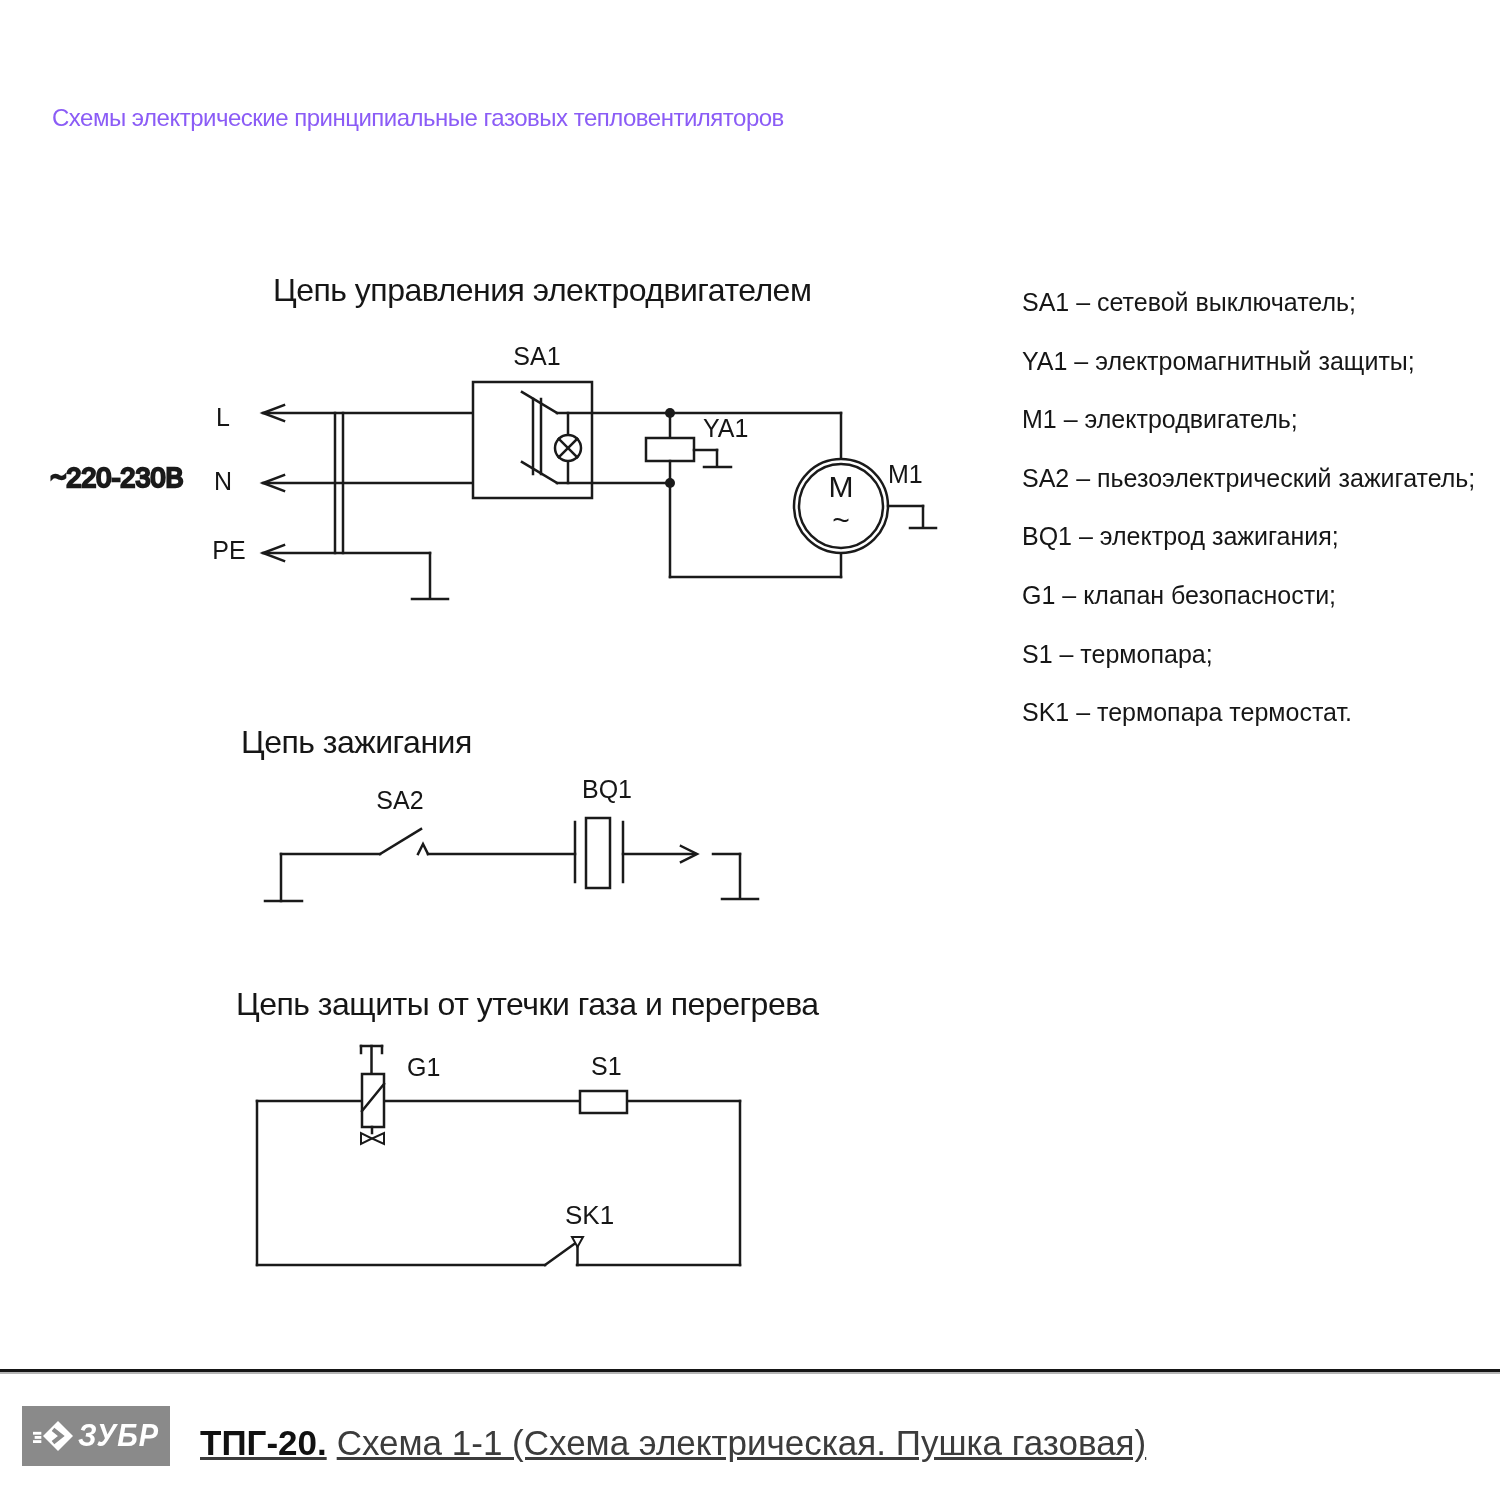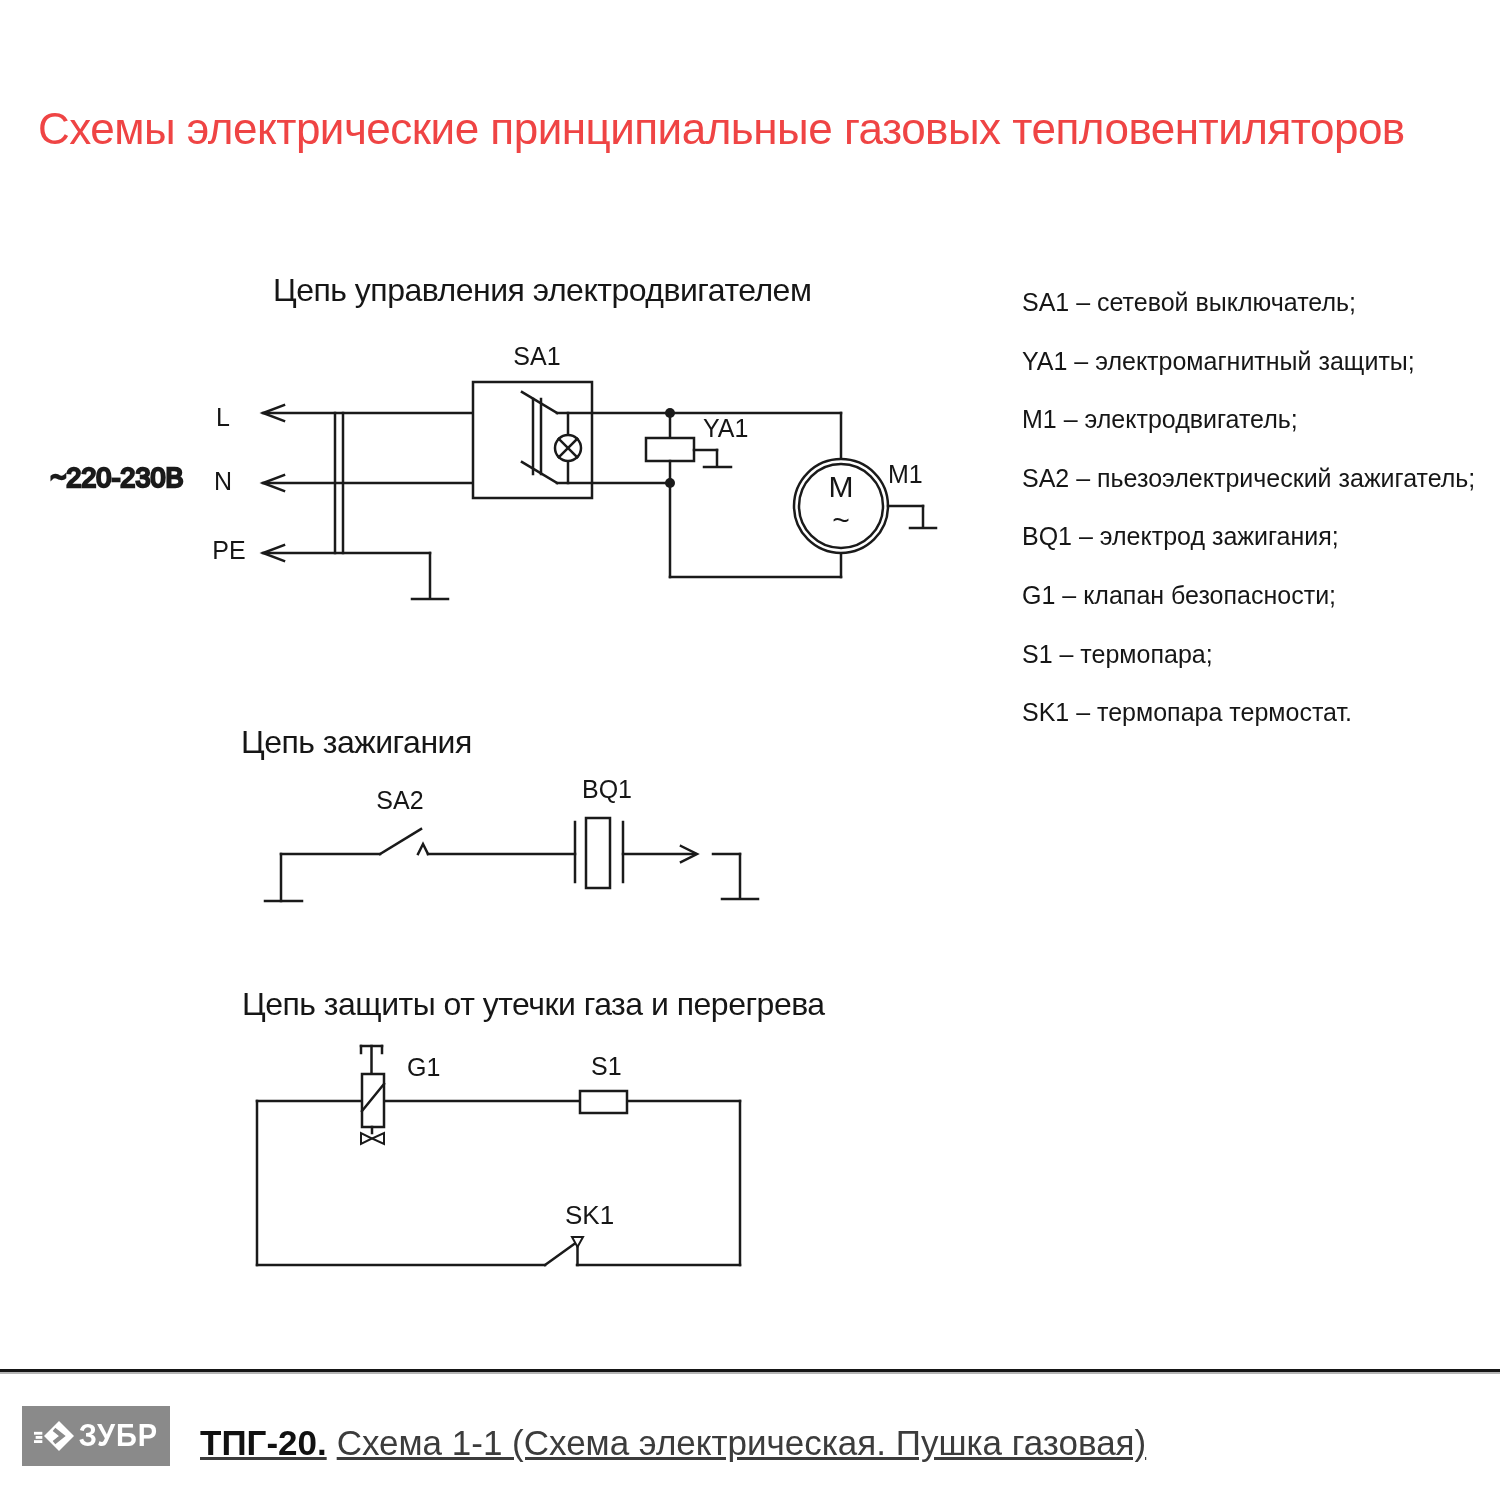--- a/index.html
+++ b/index.html
@@ -1,29 +1,29 @@
 <!DOCTYPE html>
 <html><head>
 <meta charset="utf-8">
 <style>
   html,body{margin:0;padding:0;background:#ffffff;}
   .page{position:relative;width:1500px;height:1500px;background:#fff;overflow:hidden;
         font-family:"Liberation Sans",sans-serif;color:#1a1a1a;}
   .abs{position:absolute;}
-  .doc-title{left:38px;top:104px;font-size:44px;letter-spacing:-0.5px;color:#ef4444;white-space:nowrap;}
+  .doc-title{left:52px;top:104px;font-size:24px;letter-spacing:-0.5px;color:#8b5cf6;white-space:nowrap;}
   .circ-title{font-size:32px;letter-spacing:-0.5px;color:#161616;white-space:nowrap;}
   #c1-title{left:233px;top:272px;margin-left:40px;}
   #c2-title{left:241px;top:724px;}
-  #c3-title{left:242px;top:986px;}
+  #c3-title{left:236px;top:986px;}
   svg text{font-family:"Liberation Sans",sans-serif;fill:#161616;}
   .legend{left:1022px;top:290px;width:470px;}
   .legend-item{font-size:25px;color:#161616;height:24px;line-height:24px;margin-bottom:34.6px;white-space:nowrap;}
   .divider{left:0;top:1369px;width:1500px;height:3px;background:#161616;border-bottom:2px solid #b5b5b5;}
   .logo{left:22px;top:1406px;width:148px;height:60px;background:#8a8a8a;
-        display:flex;align-items:center;justify-content:center;gap:5px;}
+        display:flex;align-items:center;justify-content:center;gap:5px;font-style:italic;}
   .logo-text{color:#ffffff;font-weight:bold;font-size:29px;letter-spacing:1px;transform:scaleY(1.05);}
   .caption{left:200px;top:1423px;font-size:35px;white-space:nowrap;color:#3c3c3c;text-decoration:underline;}
   .caption .model{font-weight:bold;color:#111111;margin-right:10px;}
 </style>
 </head>
 <body>
 
 <div class="page">
 
   <div class="abs doc-title">Схемы электрические принципиальные газовых тепловентиляторов</div>

